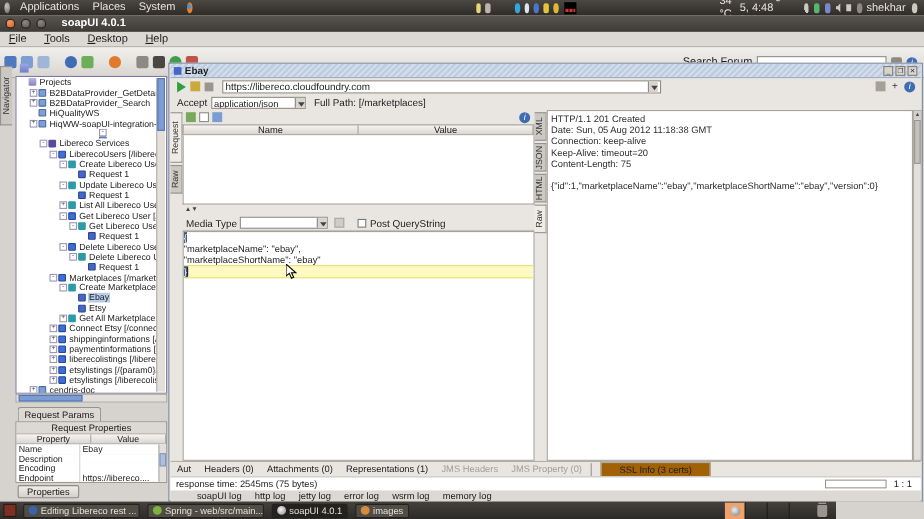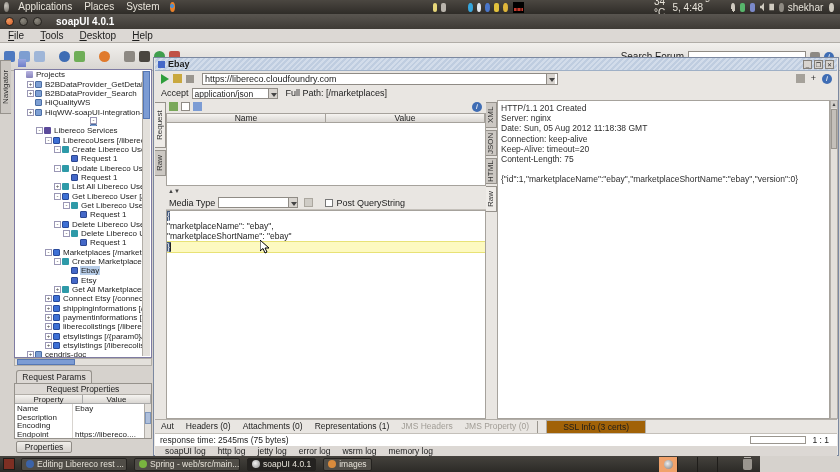--- a/index.html
+++ b/index.html
@@ -101,21 +101,21 @@
 #editor-outer{left:153px;top:57px;width:686px;height:399px;border:1px solid #7b88a0;background:#e9e6e2;}
 #ebay-titlebar{left:155px;top:58px;width:682px;height:13px;background:repeating-linear-gradient(135deg,#d2dcea 0 2px,#bfcde0 2px 4px);display:flex;align-items:center;border-bottom:1px solid #9fb0c6;}
 #ebay-title-icon{width:7px;height:7px;background:#4468c8;margin:0 3px;}
 #ebay-title{font-weight:bold;font-size:9px;}
 #ebay-controls{margin-left:auto;display:flex;gap:2px;margin-right:3px;}
 .wmini{width:9px;height:9px;background:#d8d4cf;border:1px solid #84807a;font-size:6px;line-height:8px;text-align:center;color:#333;}
 #url-row{left:155px;top:71px;width:682px;height:15px;display:flex;align-items:center;}
 #submit-request-button{width:0;height:0;border-left:8px solid #2f9e3c;border-top:5px solid transparent;border-bottom:5px solid transparent;margin:0 4px 0 6px;}
 #add-endpoint-button{width:9px;height:9px;background:#c9a83e;margin-right:4px;}
 #cancel-request-button{width:8px;height:8px;background:#9a968f;margin-right:8px;}
-#url-combo{width:356px;height:12px;background:#fff;border:1px solid #8f8b85;font-size:9px;padding:0 2px;line-height:11px;display:flex;}
+#url-combo{width:399px;height:12px;background:#fff;border:1px solid #8f8b85;font-size:9px;padding:0 2px;line-height:11px;display:flex;}
 #url-combo .cval{flex:1;overflow:hidden;white-space:nowrap;}
 .combo-arrow{width:9px;background:#d8d4cf;border-left:1px solid #8f8b85;position:relative;}
 .combo-arrow:before{content:"";position:absolute;left:2px;top:4px;border-left:3px solid transparent;border-right:3px solid transparent;border-top:4px solid #444;}
 #url-right-icons{margin-left:auto;display:flex;align-items:center;gap:4px;margin-right:5px;}
 #tabopts-icon{width:9px;height:9px;background:#a5a19a;}
 #add-icon{width:9px;height:9px;color:#333;font-size:9px;line-height:9px;text-align:center;}
 #accept-row{left:155px;top:86px;width:682px;height:14px;display:flex;align-items:center;font-size:9px;}
 #accept-label{margin-left:6px;margin-right:3px;}
 #accept-combo{width:86px;height:11px;background:#fff;border:1px solid #8f8b85;font-size:8.5px;display:flex;line-height:10px;}
 #accept-combo .cval{flex:1;padding-left:2px;overflow:hidden;white-space:nowrap;}
@@ -163,21 +163,21 @@
 
 #bottom-tabs{left:155px;top:419px;width:682px;height:14px;background:#e9e6e2;border-top:1px solid #b1ada7;display:flex;align-items:center;font-size:8.5px;}
 .btab{padding:0 6px;line-height:13px;white-space:nowrap;}
 .btab.off{color:#a19d96;}
 #btab-divider{width:1px;height:12px;background:#9a968f;margin:0 8px 0 2px;}
 #ssl-tab{width:100px;text-align:center;background:#a16207;border:1px solid #b1ada7;border-bottom:none;line-height:12px;white-space:nowrap;}
 #status-row{left:155px;top:433px;width:682px;height:13px;background:#fff;border-top:1px solid #c4c0ba;display:flex;align-items:center;font-size:8.5px;}
 #response-time{margin-left:5px;}
 #progress-box{margin-left:auto;width:56px;height:8px;border:1px solid #9a968f;background:#fff;}
 #caret-pos{margin:0 8px 0 6px;}
-#log-tabs{left:155px;top:446px;width:682px;height:10px;background:#dcd8d4;display:flex;align-items:center;gap:12px;font-size:8.5px;padding-left:10px;}
+#log-tabs{left:155px;top:446px;width:682px;height:10px;background:#dcd8d4;display:flex;align-items:center;gap:12px;font-size:8.5px;padding-left:24px;}
 .logtab{white-space:nowrap;}
 
 
 #taskbar{left:0;top:456px;width:760px;height:16px;background:linear-gradient(#45423d,#2c2a27);display:flex;align-items:center;}
 #workspace-switcher{width:12px;height:12px;background:#7e2f23;border:1px solid #1e1c19;margin:0 6px 0 3px;}
 .taskbtn{height:13px;display:flex;align-items:center;gap:3px;color:#e6e2d8;font-size:8.5px;background:#504d47;border:1px solid #24221f;border-radius:2px;padding:0 4px;margin-right:7px;max-width:106px;overflow:hidden;white-space:nowrap;}
 .taskbtn.active{background:#242220;}
 .taskbtn .ic{width:8px;height:8px;flex:0 0 8px;border-radius:50%;}
 .ic-eclipse{background:#3b63a8;}
 .ic-spring{background:#79b43f;border-radius:50% 0 50% 50%;}
@@ -570,21 +570,20 @@
 </div>
 
 <div class="abs vtabs" id="resp-vtabs">
   <div class="vtab">XML</div>
     <div class="vtab">JSON</div>
     <div class="vtab">HTML</div>
     <div class="vtab sel">Raw</div>
 </div>
 <div class="abs" id="resp-text">
   <div class="rline">HTTP/1.1 201 Created</div>
-    <div class="rline">Server: nginx</div>
     <div class="rline">Date: Sun, 05 Aug 2012 11:18:38 GMT</div>
     <div class="rline">Connection: keep-alive</div>
     <div class="rline">Keep-Alive: timeout=20</div>
     <div class="rline">Content-Length: 75</div>
     <div class="rline"></div>
     <div class="rline">{"id":1,"marketplaceName":"ebay","marketplaceShortName":"ebay","version":0}</div>
 </div>
 <div class="abs" id="resp-vscroll">
   <div id="resp-up-arrow">▲</div>
   <div id="resp-vthumb"></div>

